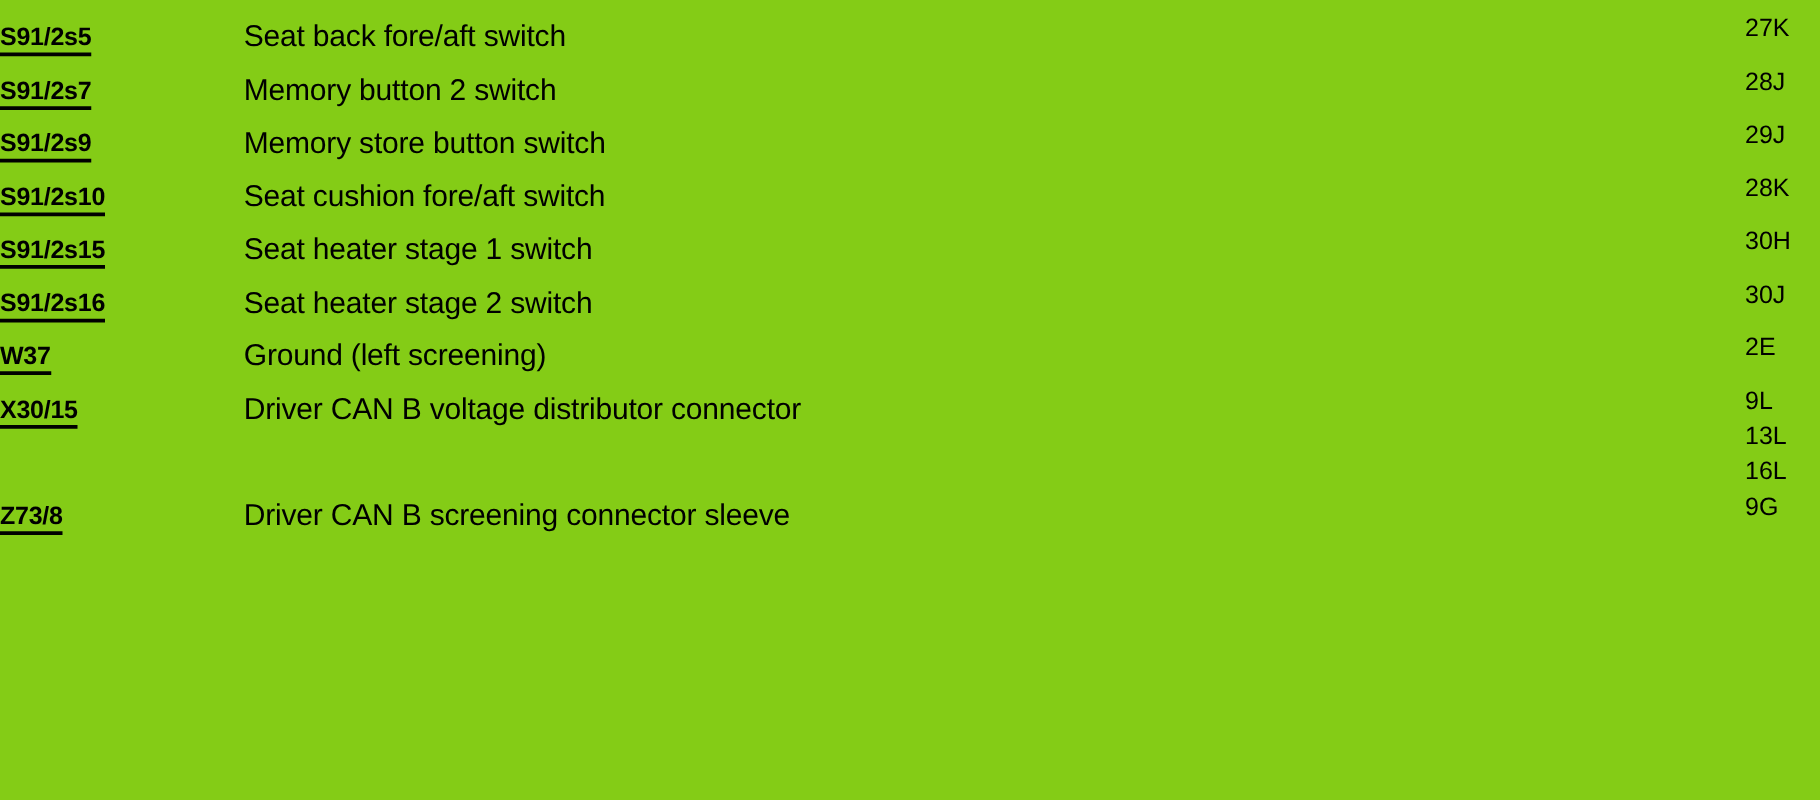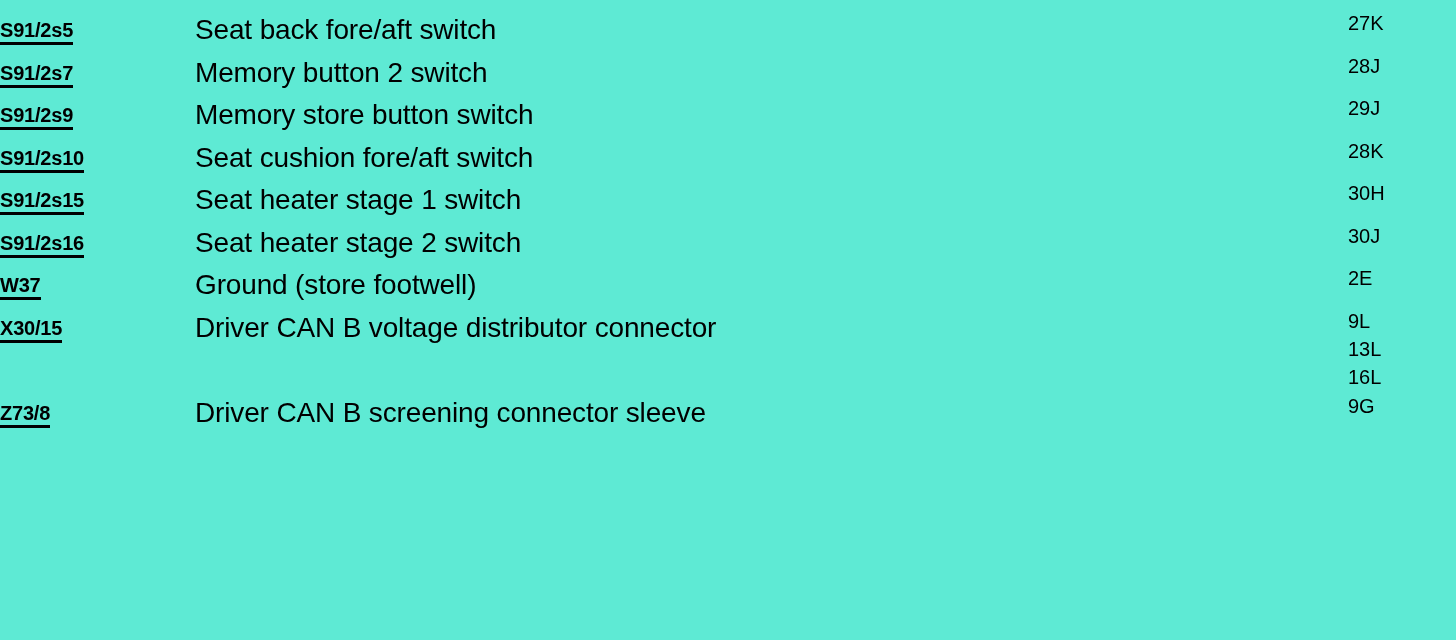--- a/index.html
+++ b/index.html
@@ -6,21 +6,21 @@
   html, body {
     margin: 0;
     padding: 0;
     background: #ffffff;
   }
 
   #page {
     position: relative;
     width: 1456px;
     height: 640px;
-    background: #5eead4;
+    background: #84cc16;
     overflow: hidden;
     font-family: "Liberation Sans", sans-serif;
     color: #000000;
   }
 
   
   .legend-table {
     position: absolute;
     left: 0;
     top: 0;
@@ -57,21 +57,21 @@
     line-height: normal;
     border-bottom: 3px solid #000000;
     padding-bottom: 0px;
     position: relative;
     top: 9px;
   }
 
   
   .cell-desc {
     padding-left: 30px;
-    font-size: 28px;
+    font-size: 24px;
     font-weight: normal;
     letter-spacing: -0.15px;
   }
 
   .desc-text {
     display: inline-block;
     line-height: normal;
     position: relative;
     top: 9px;
   }
@@ -86,20 +86,21 @@
   .loc-stack {
     display: block;
     position: relative;
     top: 9px;
     line-height: normal;
   }
 
   .loc-item {
     display: block;
     line-height: 28px;
+    margin-left: 48px;
   }
 
   
   .legend-row.row-tall {
     height: 85px;
   }
 </style>
 </head>
 <body>
 
@@ -162,21 +163,21 @@
           <td class="cell-id"><span class="id-text">S91/2s16</span></td>
           <td class="cell-desc"><span class="desc-text">Seat heater stage 2 switch</span></td>
           <td class="cell-loc">
             <span class="loc-stack">
               <span class="loc-item">30J</span>
             </span>
           </td>
         </tr>
         <tr class="legend-row">
           <td class="cell-id"><span class="id-text">W37</span></td>
-          <td class="cell-desc"><span class="desc-text">Ground (store footwell)</span></td>
+          <td class="cell-desc"><span class="desc-text">Ground (left screening)</span></td>
           <td class="cell-loc">
             <span class="loc-stack">
               <span class="loc-item">2E</span>
             </span>
           </td>
         </tr>
         <tr class="legend-row row-tall">
           <td class="cell-id"><span class="id-text">X30/15</span></td>
           <td class="cell-desc"><span class="desc-text">Driver CAN B voltage distributor connector</span></td>
           <td class="cell-loc">

